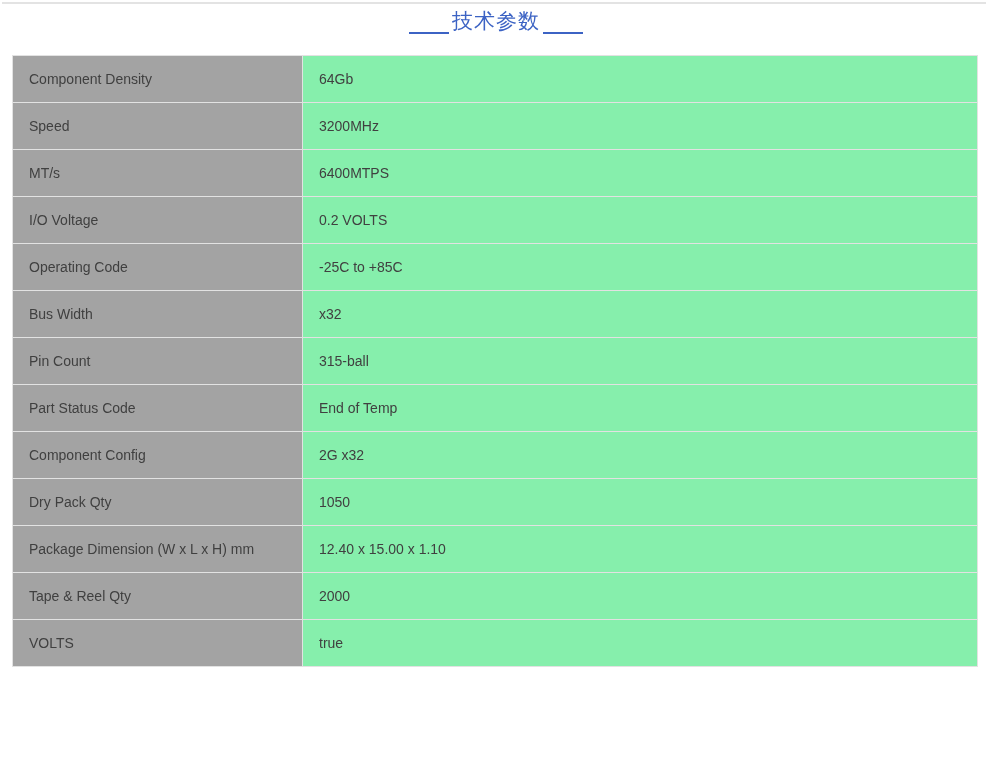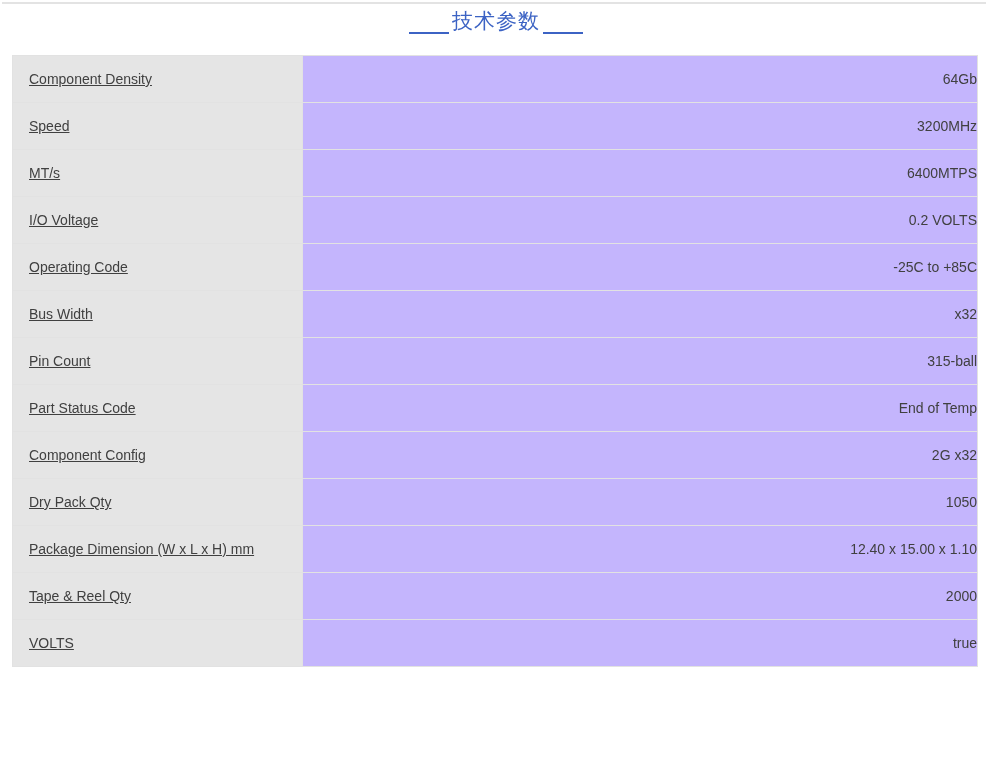--- a/index.html
+++ b/index.html
@@ -59,26 +59,24 @@
     height: 46px;
     font-size: 14px;
     color: #404040;
     padding: 0 0 0 16px;
     vertical-align: middle;
     white-space: nowrap;
     overflow: hidden;
   }
   td.spec-label {
     width: 273px;
-    background: #e5e5e5;
-    text-decoration: underline;
+    background: #a3a3a3;
   }
   td.spec-value {
-    background: #c4b5fd;
-    text-align: right;
+    background: #86efac;
   }
 </style>
 </head>
 <body>
 
 <div class="page">
 
   <div class="top-divider"></div>
 
   <div class="section-title">

